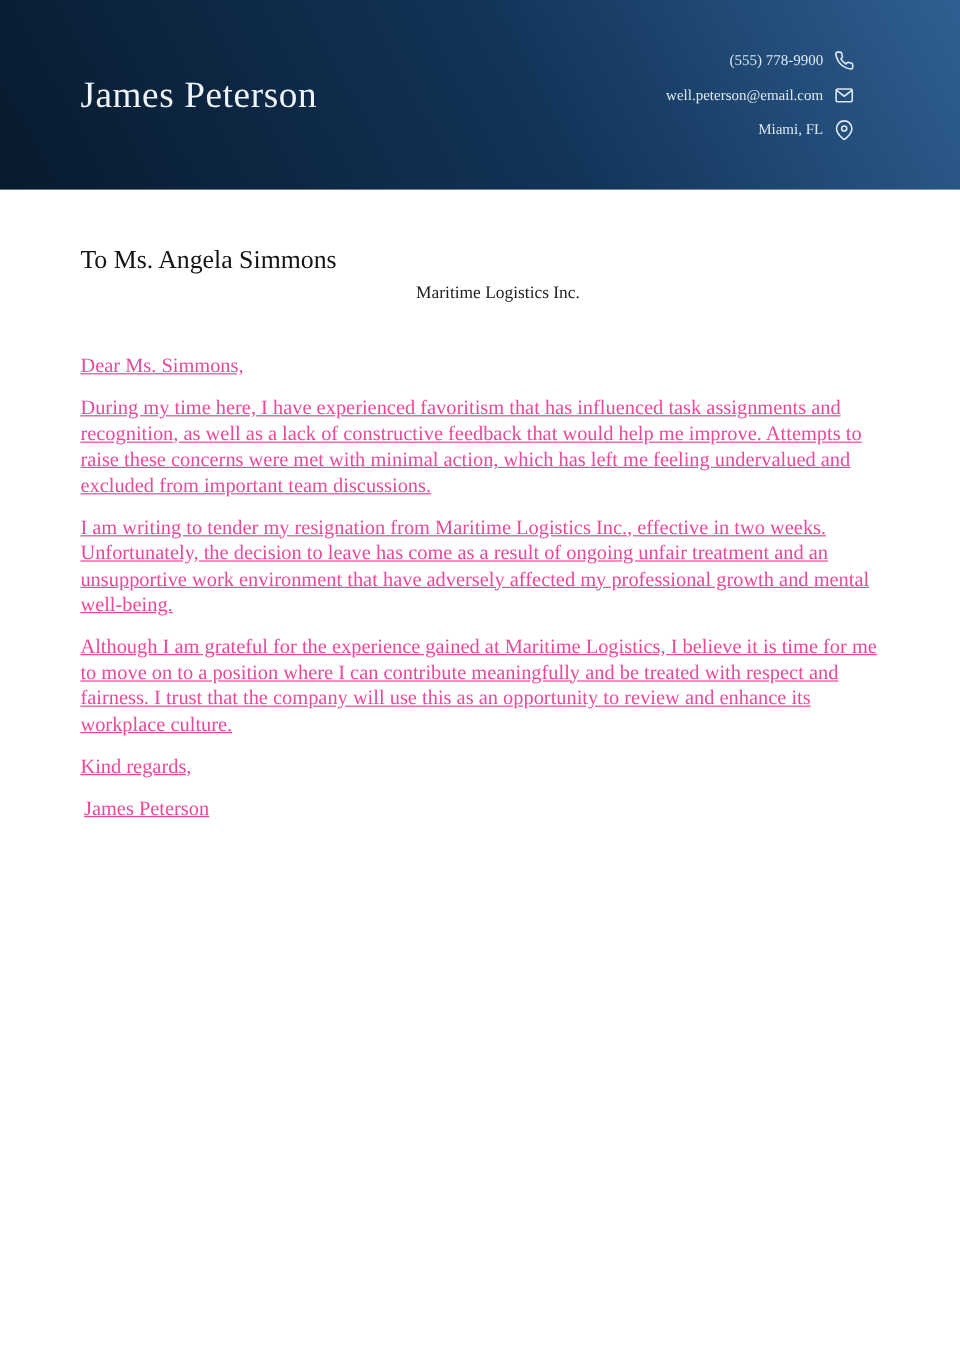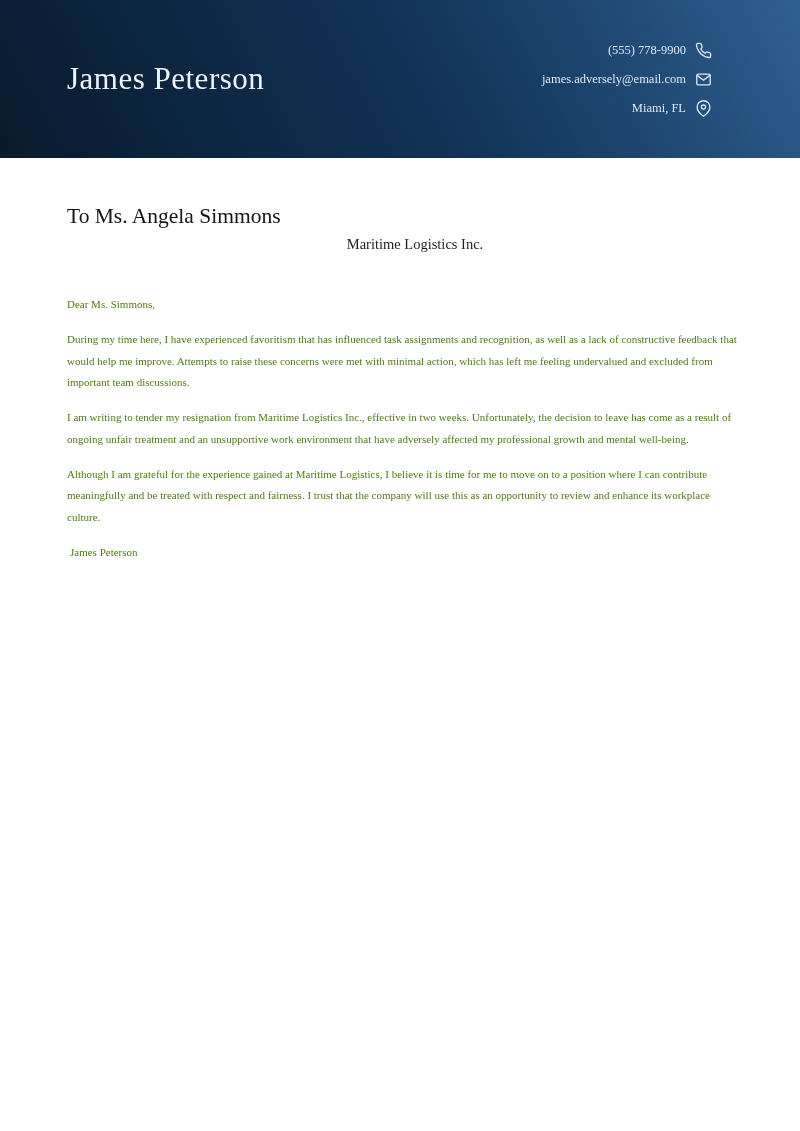--- a/index.html
+++ b/index.html
@@ -75,25 +75,26 @@
     margin-bottom: 3px;
   }
   .recipient-company {
     font-size: 14.5px;
     color: #1e1e1e;
     line-height: 21px;
     margin-bottom: 39px;
     text-align: center;
   }
   .paragraph {
-    font-size: 11px;
+    font-size: 17px;
     line-height: 21.5px;
-    color: #4d7c0f;
+    color: #ec4899;
     margin-bottom: 13.5px;
     max-width: 670px;
+    text-decoration: underline;
   }
   .signature { padding-left: 3px; }
 </style>
 </head>
 <body>
 
 <div class="page">
 
   <header class="header">
     <h1 class="name">James Peterson</h1>
@@ -103,21 +104,21 @@
       <div class="contact-row">
         <span class="contact-label">(555) 778-9900</span>
         <span class="icon">
           <svg viewBox="0 0 24 24">
               <path d="M22 16.92v3a2 2 0 0 1-2.18 2 19.79 19.79 0 0 1-8.63-3.07 19.5 19.5 0 0 1-6-6A19.79 19.79 0 0 1 2.12 4.18 2 2 0 0 1 4.11 2h3a2 2 0 0 1 2 1.72c.13.96.36 1.9.7 2.81a2 2 0 0 1-.45 2.11L8.09 9.91a16 16 0 0 0 6 6l1.27-1.27a2 2 0 0 1 2.11-.45c.91.34 1.85.57 2.81.7A2 2 0 0 1 22 16.92z"></path>
             </svg>
         </span>
       </div>
 
       <div class="contact-row">
-        <span class="contact-label">james.adversely@email.com</span>
+        <span class="contact-label">well.peterson@email.com</span>
         <span class="icon">
           <svg viewBox="0 0 24 24">
               <rect x="2.5" y="4.5" width="19" height="15" rx="2"></rect>
               <polyline points="3.5,6.5 12,13 20.5,6.5"></polyline>
             </svg>
         </span>
       </div>
 
       <div class="contact-row">
         <span class="contact-label">Miami, FL</span>
@@ -140,17 +141,18 @@
 
     <p class="paragraph">Dear Ms. Simmons,</p>
 
     <p class="paragraph">During my time here, I have experienced favoritism that has influenced task assignments and recognition, as well as a lack of constructive feedback that would help me improve. Attempts to raise these concerns were met with minimal action, which has left me feeling undervalued and excluded from important team discussions.</p>
 
     <p class="paragraph">I am writing to tender my resignation from Maritime Logistics Inc., effective in two weeks. Unfortunately, the decision to leave has come as a result of ongoing unfair treatment and an unsupportive work environment that have adversely affected my professional growth and mental well-being.</p>
 
     <p class="paragraph">Although I am grateful for the experience gained at Maritime Logistics, I believe it is time for me to move on to a position where I can contribute meaningfully and be treated with respect and fairness. I trust that the company will use this as an opportunity to review and enhance its workplace culture.</p>
 
 
+    <p class="paragraph">Kind regards,</p>
 
     <p class="paragraph signature">James Peterson</p>
 
   </main>
 </div>
 
 </body></html>

